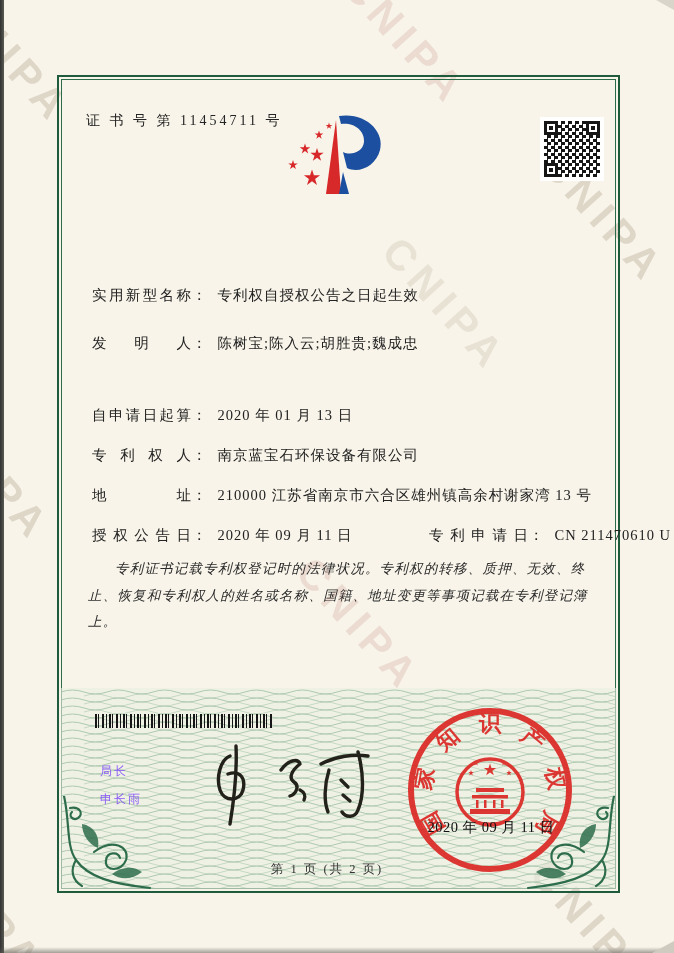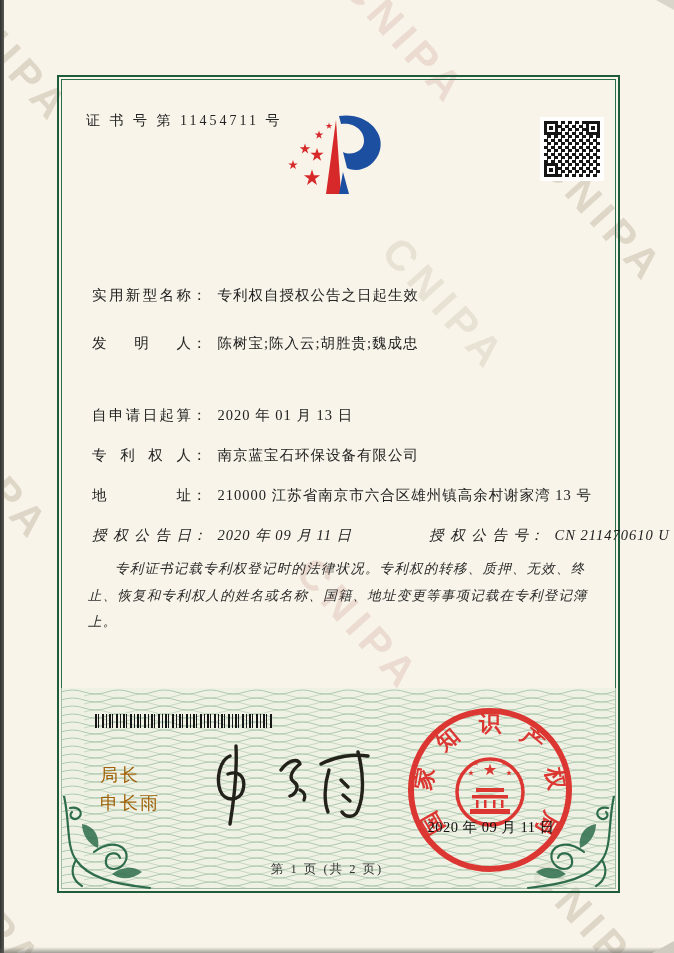--- a/index.html
+++ b/index.html
@@ -54,21 +54,21 @@
   
   .paras{position:absolute;left:88px;top:556px;width:508px;z-index:4;}
   .paras p{margin:0;font-size:13.5px;line-height:26.5px;font-style:italic;
            letter-spacing:1.2px;text-indent:2em;color:#2b2b2b;}
 
   
   .barcode{position:absolute;left:95px;top:714px;width:177px;height:14px;z-index:4;
      background:repeating-linear-gradient(90deg,#161616 0 2px,transparent 2px 3px,#161616 3px 4px,
         transparent 4px 7px,#161616 7px 9px,transparent 9px 11px,#161616 11px 12px,transparent 12px 14px);}
   .signer{position:absolute;left:100px;z-index:4;font-family:"Liberation Sans","DejaVu Sans",sans-serif;
-          font-size:18px;letter-spacing:2px;color:#a16207;}
+          font-size:12px;letter-spacing:2px;color:#8b5cf6;}
   .signature{position:absolute;left:196px;top:740px;z-index:4;}
   .seal{position:absolute;left:398px;top:700px;z-index:5;opacity:.93;}
   .seal-date{position:absolute;left:415px;top:818px;width:152px;z-index:6;text-align:center;
              font-size:14.5px;letter-spacing:.5px;color:#111;}
   .page-info{position:absolute;left:57px;width:540px;top:861px;z-index:4;text-align:center;
              font-size:12.5px;letter-spacing:2px;color:#333;}
   .note-wrap{position:absolute;left:40px;width:563px;top:905px;z-index:4;text-align:center;}
   .note{display:inline-block;background:#fefcf5;padding:3px 16px;font-size:13.5px;font-style:italic;
         letter-spacing:2px;color:#2b2b2b;}
 </style>
@@ -155,24 +155,24 @@
   </div>
   <div class="row" style="top:406px;">
     <span class="lbl">自申请日起算</span><span class="col">：</span><span class="val">2020 年 01 月 13 日</span>
   </div>
   <div class="row" style="top:446px;">
     <span class="lbl">专利权人</span><span class="col">：</span><span class="val">南京蓝宝石环保设备有限公司</span>
   </div>
   <div class="row" style="top:486px;">
     <span class="lbl">地址</span><span class="col">：</span><span class="val">210000 江苏省南京市六合区雄州镇高余村谢家湾 13 号</span>
   </div>
-  <div class="row" style="top:526px;font-style:italic;">
+  <div class="row" style="top:526px;">
     <span class="lbl">授权公告日</span><span class="col">：</span><span class="val">2020 年 09 月 11 日</span>
     <span class="pair2">
-      <span class="lbl">授权公告号</span><span class="col">：</span><span class="val">CN 211470610 U</span>
+      <span class="lbl">专利申请日</span><span class="col">：</span><span class="val">CN 211470610 U</span>
     </span>
   </div>
 
   <div class="paras">
     <p>专利证书记载专利权登记时的法律状况。专利权的转移、质押、无效、终止、恢复和专利权人的姓名或名称、国籍、地址变更等事项记载在专利登记簿上。</p>
   </div>
 
   <div class="barcode"></div>
 
   <div class="signer" style="top:763px;">局长</div>

